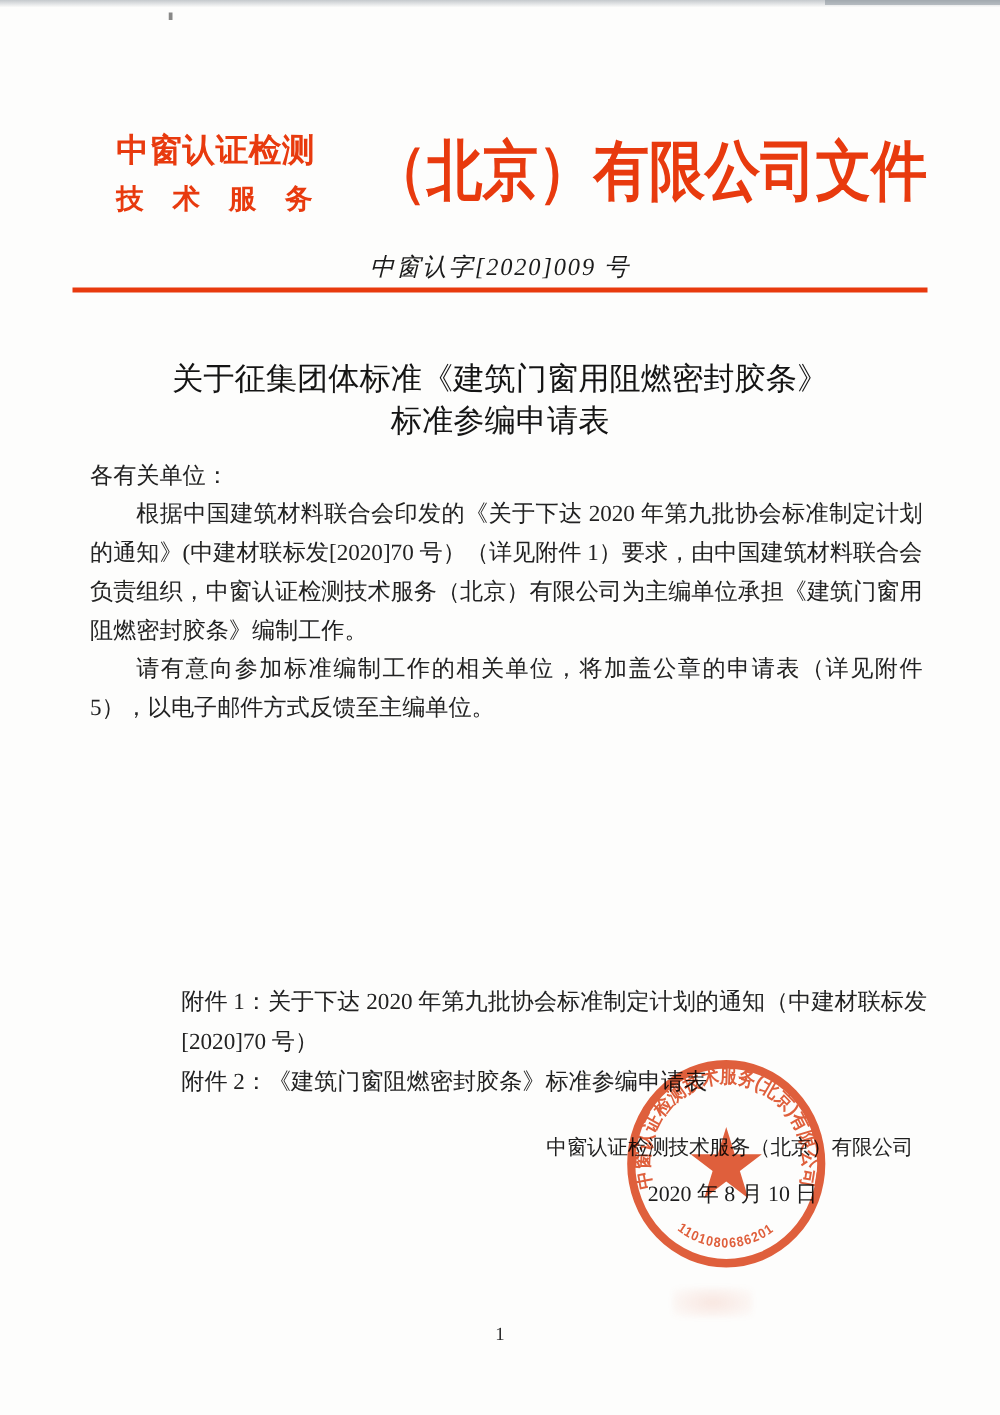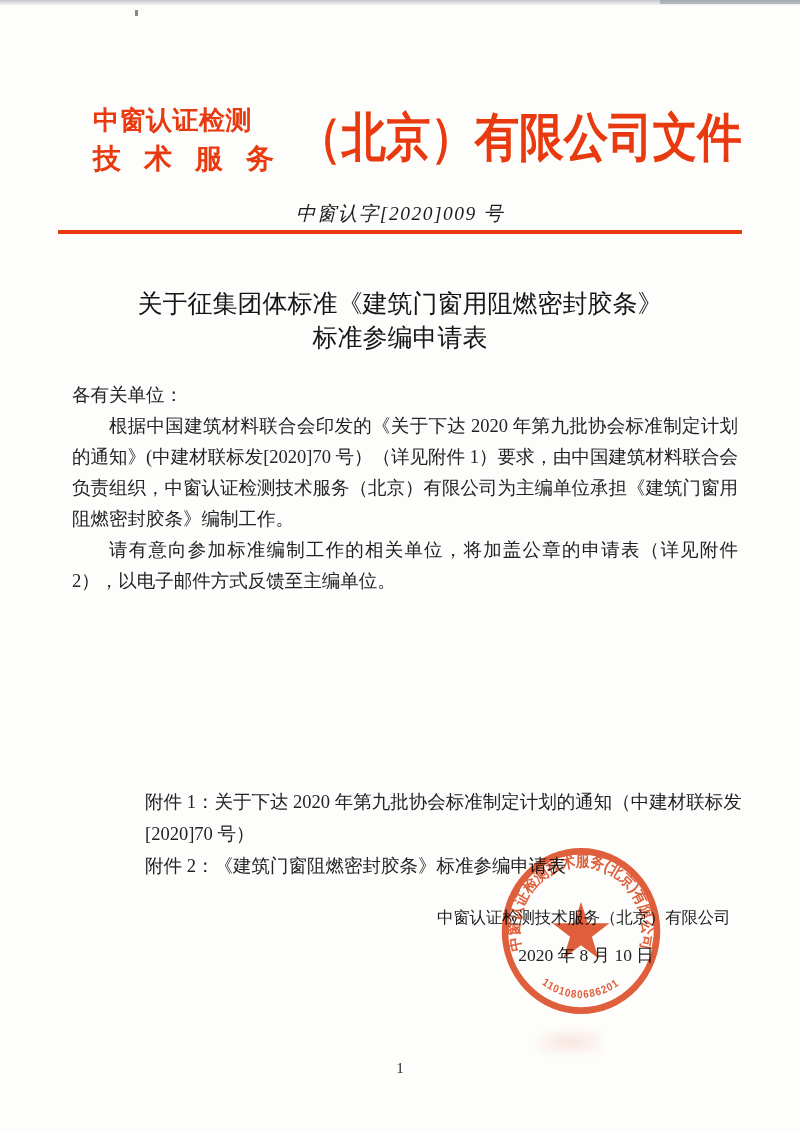--- a/index.html
+++ b/index.html
@@ -23,21 +23,21 @@
   }
   .speck { position: absolute; left: 135px; top: 10px; width: 3px; height: 6px; background: #555; opacity: .7; }
 
   
   .lh-left {
     position: absolute; left: 93px; top: 100px; width: 212px;
     font-family: "Liberation Sans", "DejaVu Sans", sans-serif;
     font-weight: bold;
   }
   .lh-l1 { font-size: 26px; line-height: 40px; letter-spacing: 0.5px; white-space: nowrap; }
-  .lh-l2 { font-size: 28px; line-height: 38px; letter-spacing: 23px; margin-right: -23px; white-space: nowrap; }
+  .lh-l2 { font-size: 22px; line-height: 38px; letter-spacing: 23px; margin-right: -23px; white-space: nowrap; }
   .lh-right {
     position: absolute; left: 297px; top: 109px;
     font-family: "Liberation Sans", "DejaVu Sans", sans-serif;
     font-weight: bold; font-size: 52px; line-height: 56px; white-space: nowrap;
     transform: scaleX(0.855); transform-origin: 0 50%;
   }
   .doc-number {
     position: absolute; left: 0; top: 200px; width: 800px;
     text-align: center; font-size: 19.5px; letter-spacing: 1.5px; color: #1b1b1b; font-style: italic;
   }
@@ -45,21 +45,21 @@
 
   
   .title {
     position: absolute; left: 0; top: 286px; width: 800px; text-align: center;
     font-family: "Liberation Sans", "DejaVu Sans", sans-serif;
     font-weight: normal; font-size: 25px; line-height: 34px; color: #141414;
   }
 
   
   .body-block {
-    position: absolute; left: 72px; top: 380px; width: 666px;
+    position: absolute; left: 72px; top: 366px; width: 666px;
     font-size: 18.5px; line-height: 31px; color: #222;
     text-align: justify;
   }
   .body-block p { margin: 0; }
   .para { text-indent: 2em; }
 
   
   .attachments {
     position: absolute; left: 101px; top: 786px; width: 650px;
     font-size: 18.5px; line-height: 32px; color: #222; margin-left: 44px;
@@ -113,21 +113,21 @@
   <div class="red-rule" style="background: rgb(232, 58, 14);"></div>
 
   <div class="title">
     <div>关于征集团体标准《建筑门窗用阻燃密封胶条》</div>
     <div>标准参编申请表</div>
   </div>
 
   <div class="body-block">
     <p class="salutation">各有关单位：</p>
     <p class="para">根据中国建筑材料联合会印发的《关于下达 2020 年第九批协会标准制定计划的通知》(中建材联标发[2020]70 号）（详见附件 1）要求，由中国建筑材料联合会负责组织，中窗认证检测技术服务（北京）有限公司为主编单位承担《建筑门窗用阻燃密封胶条》编制工作。</p>
-    <p class="para">请有意向参加标准编制工作的相关单位，将加盖公章的申请表（详见附件 2），以电子邮件方式反馈至主编单位。</p>
+    <p class="para">请有意向参加标准编制工作的相关单位，将加盖公章的申请表（详见附件 5），以电子邮件方式反馈至主编单位。</p>
   </div>
 
   <div class="attachments">
     <div>附件 1：关于下达 2020 年第九批协会标准制定计划的通知（中建材联标发[2020]70 号）</div>
     <div>附件 2：《建筑门窗阻燃密封胶条》标准参编申请表</div>
   </div>
 
   <div class="sig-company">中窗认证检测技术服务（北京）有限公司</div>
   <div class="sig-date">2020 年 8 月 10 日</div>
 

